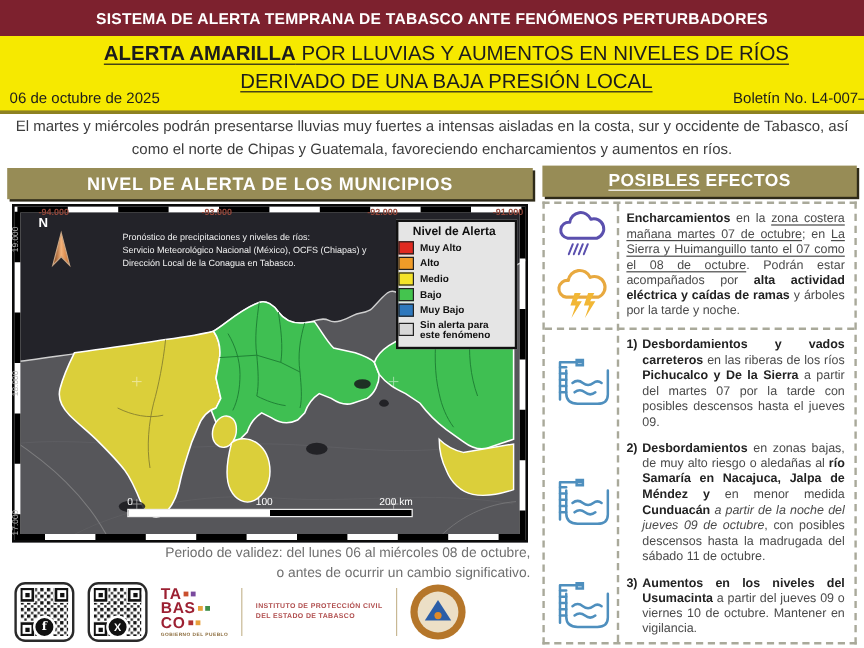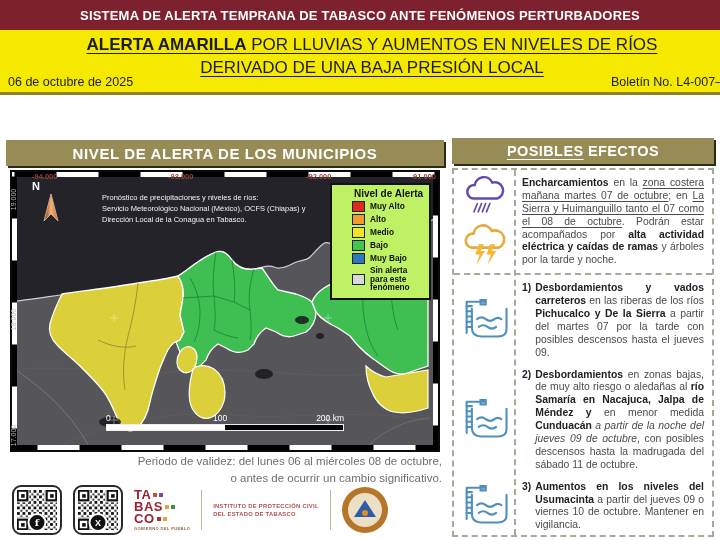--- a/index.html
+++ b/index.html
@@ -25,22 +25,22 @@
   .map-title{position:absolute;left:6px;top:140px;width:438px;height:26px;background:#978c56;
              box-shadow:2px 2px 0 #2e2a18;color:#fff;font-weight:bold;font-size:15px;
              display:flex;align-items:center;justify-content:center;letter-spacing:.6px;}
   .map-box{position:absolute;left:10px;top:170px;width:430px;height:282px;background:#232329;}
   .map-svg{position:absolute;left:0;top:0;}
   .xtick{position:absolute;top:2px;font-size:7.5px;font-weight:bold;color:#95473a;}
   .ytick{position:absolute;left:-7px;font-size:7px;color:#b9b9b9;transform:rotate(-90deg);}
   .compass{position:absolute;left:22px;top:10px;text-align:center;color:#fff;font-size:11px;font-weight:bold;}
   .map-credit{position:absolute;left:92px;top:23px;width:248px;color:#f2f2f2;
               font-size:7.5px;font-weight:normal;line-height:1.45;}
-  .legend{position:absolute;right:9px;top:13px;width:101px;background:#bef264;border:2px solid #111;
-          padding:3px 4px 4px 20px;box-sizing:border-box;}
+  .legend{position:absolute;right:9px;top:13px;width:101px;background:#e5e5e5;border:2px solid #111;
+          padding:3px 4px 4px 0;box-sizing:border-box;}
   .legend-title{font-size:10px;font-weight:bold;color:#111;text-align:center;margin-bottom:2px;}
   .legend-row{display:flex;align-items:center;gap:5px;margin:2px 0;}
   .swatch{width:11px;height:9px;border:1px solid #222;flex:none;}
   .legend-label{font-size:8.3px;font-weight:bold;color:#111;line-height:1.05;}
   .scalebar{position:absolute;left:96px;top:243px;width:238px;color:#fff;font-size:8.5px;}
   .scale-labels{position:relative;height:11px;}
   .scale-labels span{position:absolute;}
   .scale-strip{height:5px;border:1px solid #eee;
                background:linear-gradient(90deg,#fff 0 50%,#000 50% 100%);}
   .validity{position:absolute;left:6px;top:453px;width:436px;text-align:right;
@@ -104,20 +104,21 @@
 
   <section class="alertbar">
     <div class="alert-title">
       <span class="u"><b>ALERTA AMARILLA</b><span> POR LLUVIAS Y AUMENTOS EN NIVELES DE RÍOS</span></span><br>
       <span class="u">DERIVADO DE UNA BAJA PRESIÓN LOCAL</span>
     </div>
     <span class="alert-date">06 de octubre de 2025</span>
     <span class="alert-no">Boletín No. L4-007–25</span>
   </section>
 
+  <p class="summary">El martes y miércoles podrán presentarse lluvias muy fuertes a intensas aisladas en la costa, sur y occidente de Tabasco, así como el norte de Chipas y Guatemala, favoreciendo encharcamientos y aumentos en ríos.</p>
 
   <div class="map-title">NIVEL DE ALERTA DE LOS MUNICIPIOS</div>
 
   <div class="map-box">
     <svg class="map-svg" width="430" height="282" viewBox="0 0 430 282">
       <defs>
         <linearGradient id="cgrad" x1="0" y1="0" x2="1" y2="0">
           <stop offset="0" stop-color="#7a3a14"></stop>
             <stop offset=".5" stop-color="#f3b27a"></stop>
             <stop offset="1" stop-color="#c86a28"></stop>

